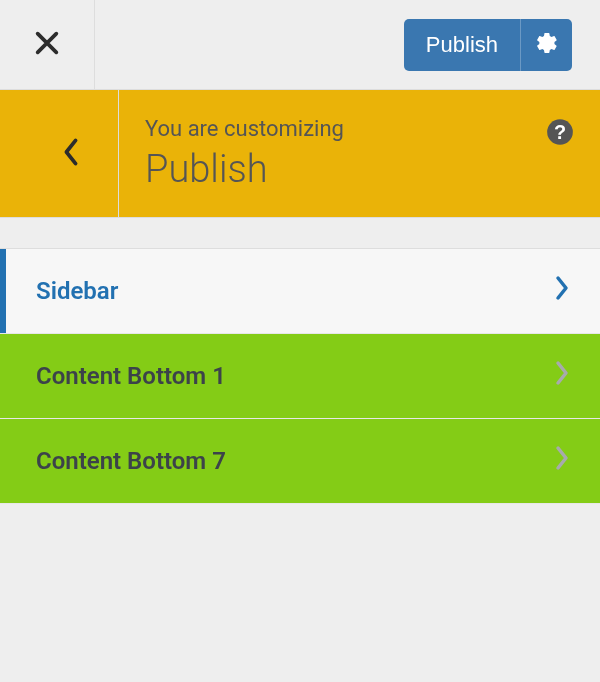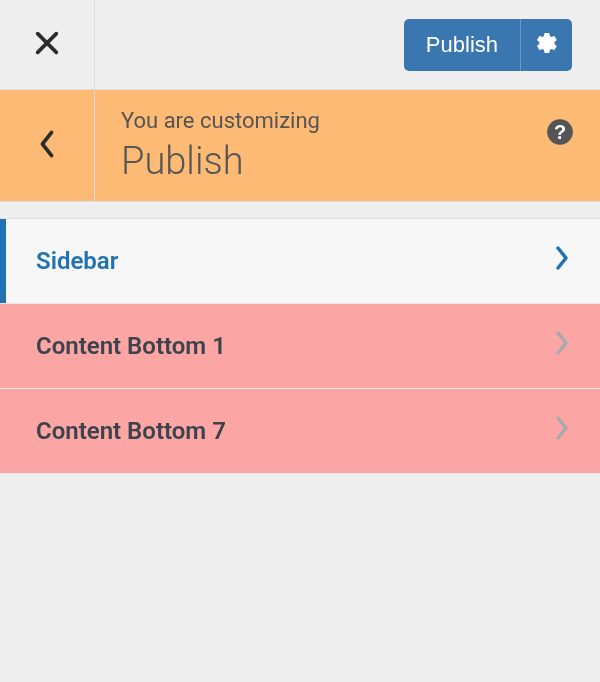--- a/index.html
+++ b/index.html
@@ -69,23 +69,24 @@
       cursor: pointer;
     }
     .gear-btn svg {
       width: 24px;
       height: 24px;
       fill: #fff;
     }
     .header {
       display: flex;
       align-items: stretch;
-      background: #fdba74;
+      background: #eab308;
       border-bottom: 1px solid #dddddd;
-      height: 112px;
+      height: 128px;
+      padding-left: 24px;
     }
     .back-btn {
       width: 95px;
       display: flex;
       align-items: center;
       justify-content: center;
       border-right: 1px solid #dddddd;
       cursor: pointer;
     }
     .back-btn svg {
@@ -118,28 +119,28 @@
       position: absolute;
       right: 26px;
       top: 28px;
       cursor: pointer;
     }
     .help-btn svg {
       width: 28px;
       height: 28px;
     }
     .list {
-      margin-top: 16px;
+      margin-top: 30px;
     }
     .list-item {
       display: flex;
       align-items: center;
       justify-content: space-between;
       padding: 26px 30px 26px 36px;
-      background: #fca5a5;
+      background: #84cc16;
       border-top: 1px solid #e7e7e7;
       cursor: pointer;
       font-size: 24px;
       font-weight: 600;
       color: #3c434a;
     }
     .list-item:last-child {
       border-bottom: 1px solid #e7e7e7;
     }
     .list-item.active {

